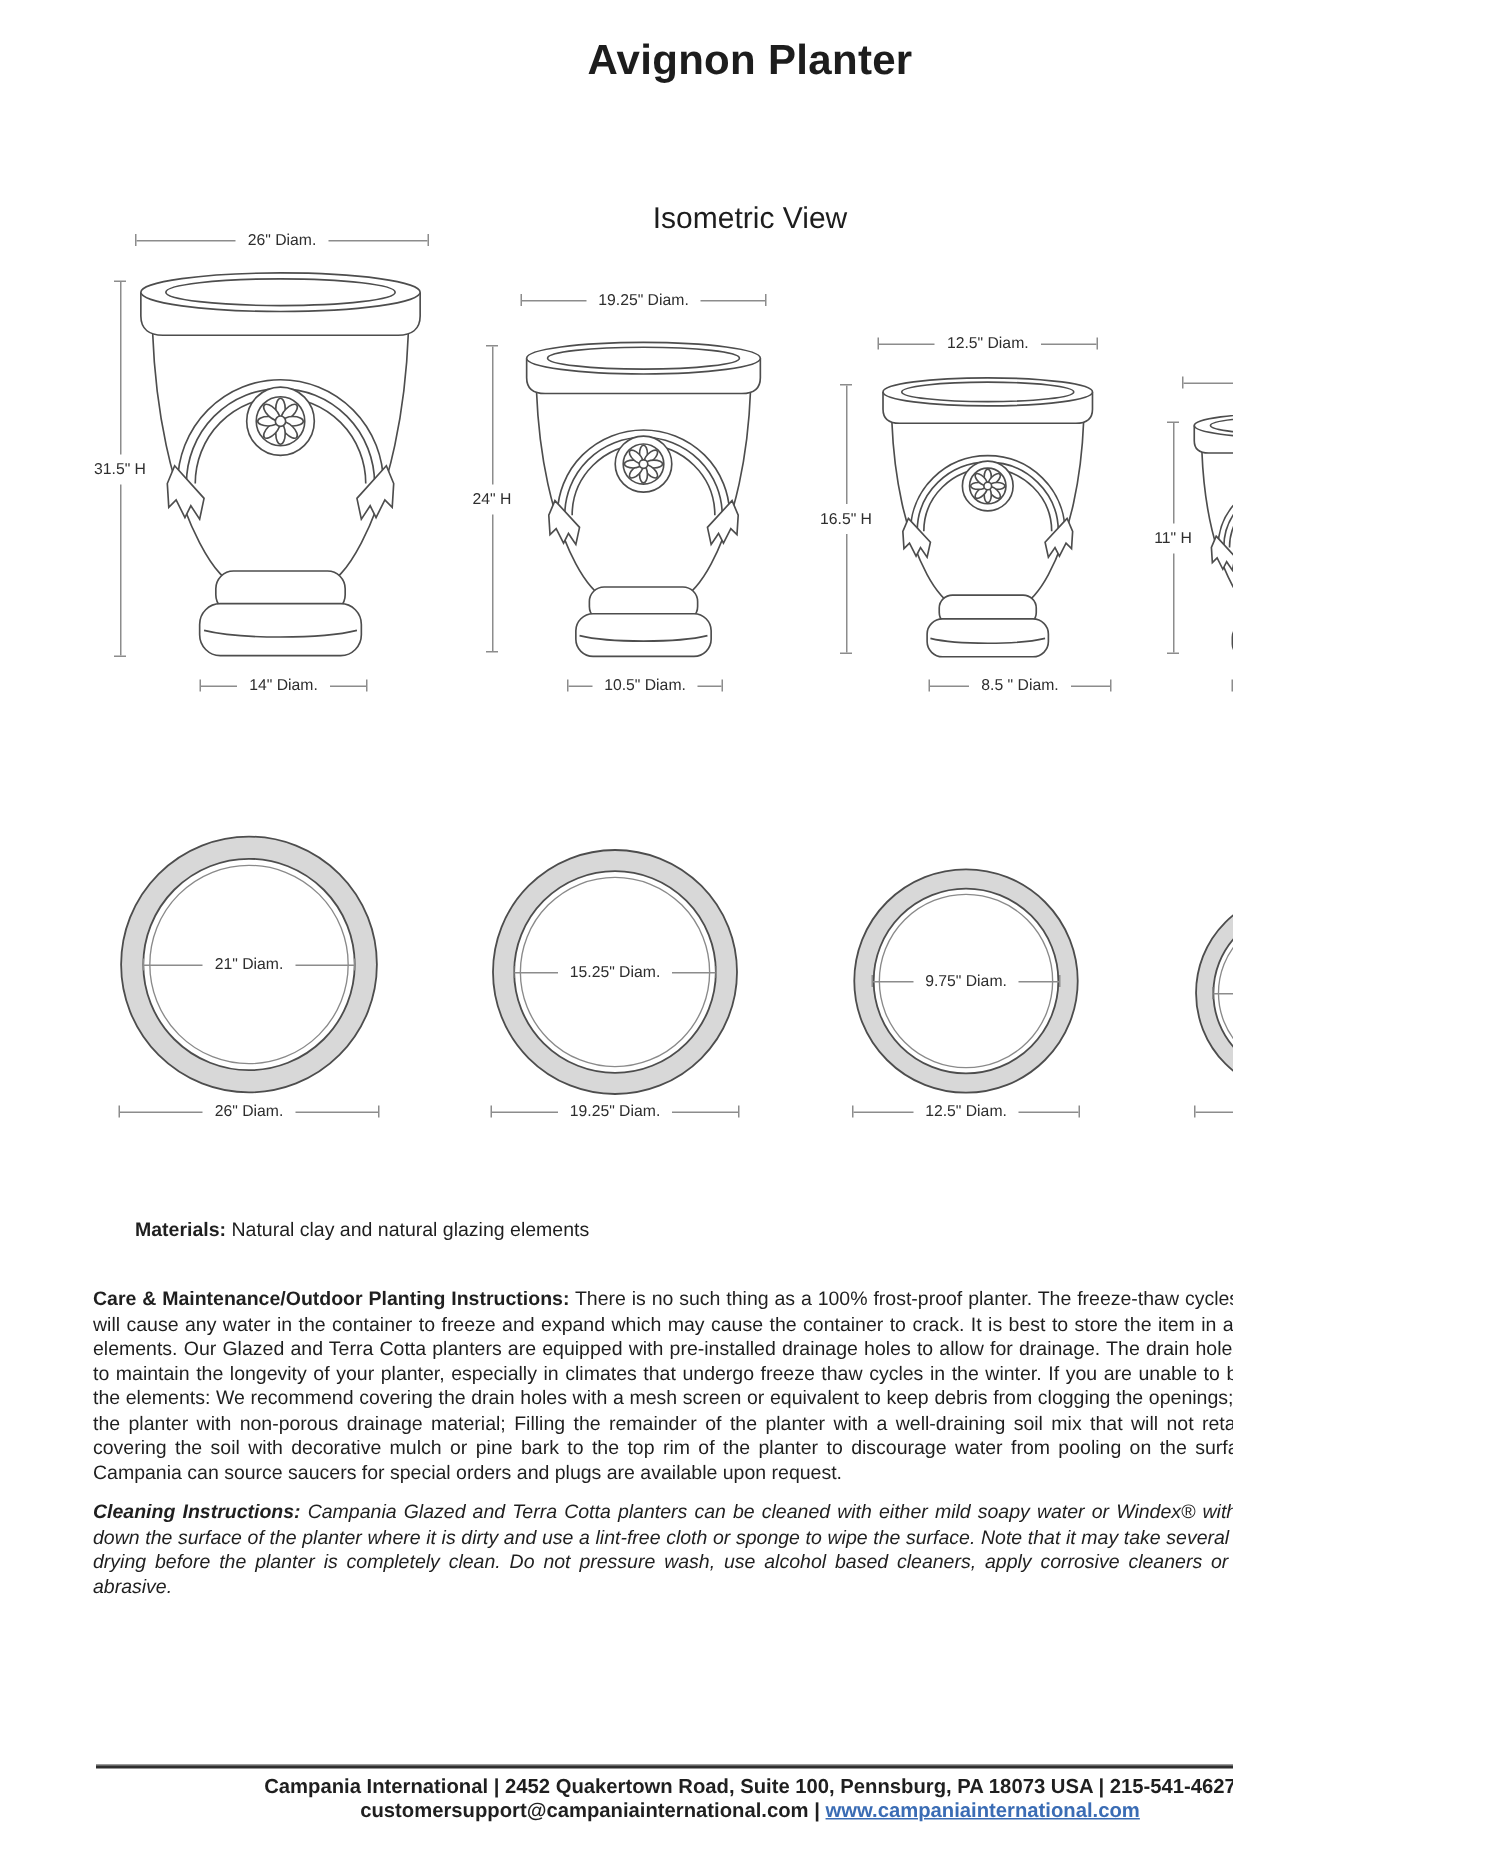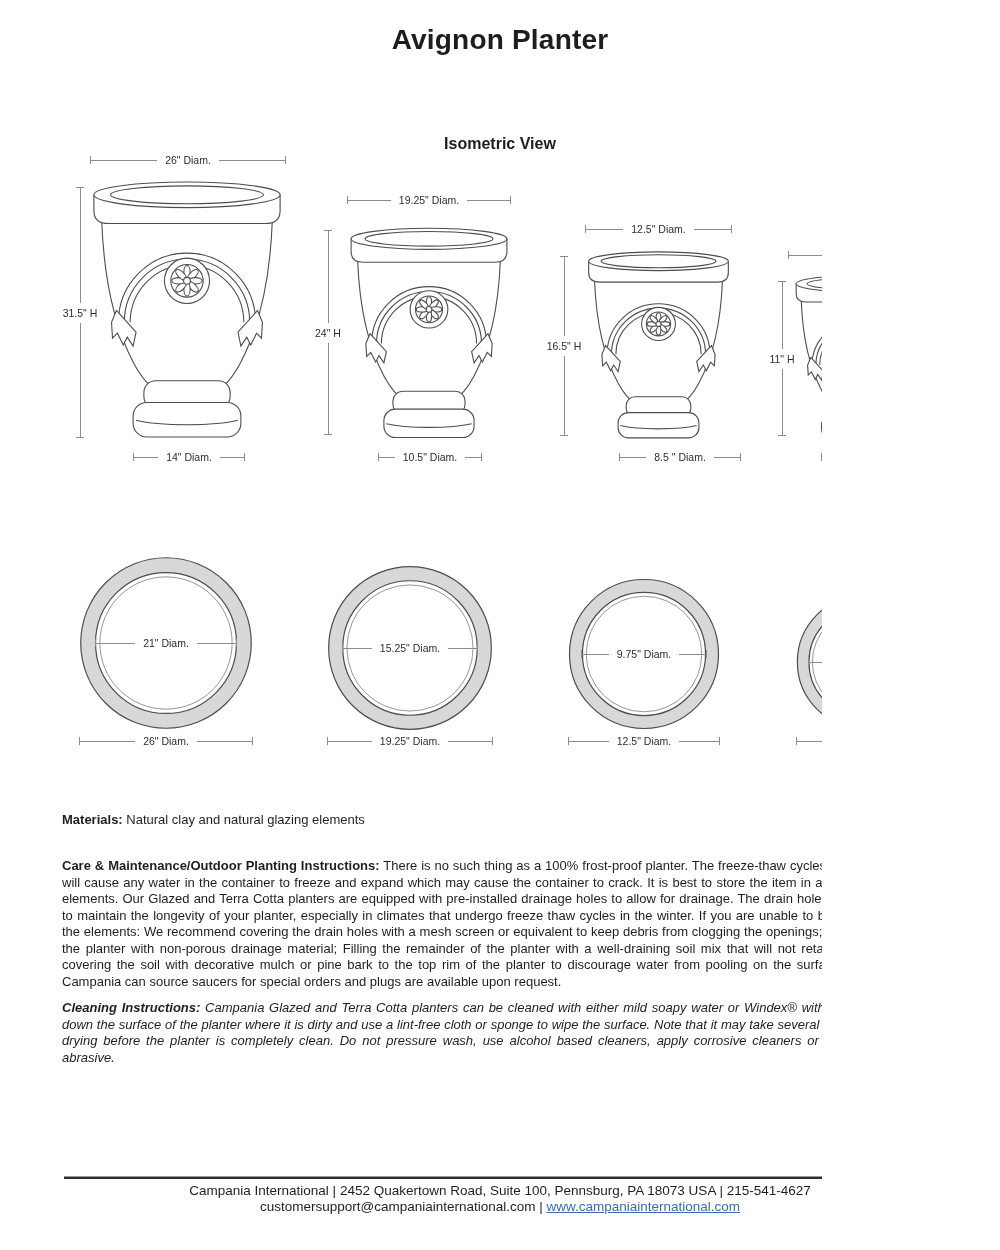--- a/index.html
+++ b/index.html
@@ -3,21 +3,21 @@
 <meta charset="utf-8">
 <style>
   * { margin:0; padding:0; box-sizing:border-box; }
   html,body { width:1000px; height:1250px; background:#fff; font-family:"Liberation Sans", sans-serif; color:#231f20; }
   .page { position:relative; width:822px; height:1250px; background:#fff; overflow:hidden; }
 
   .page-title { position:absolute; top:24px; left:0; width:1000px; text-align:center;
     font-size:28px; font-weight:bold; letter-spacing:0.2px; color:#1d1d1d; }
 
   .section-heading { position:absolute; width:1000px; text-align:center;
-    font-size:16px; font-weight:bold; color:#1d1d1d; }
+    font-size:20px; font-weight:normal; color:#1d1d1d; }
 
   
   .dimh { position:absolute; display:flex; align-items:center; height:14px;
     font-size:10.5px; color:#2e2e2e; white-space:nowrap; }
   .dimh .seg  { flex:1; height:1px; background:#8c8c8c; }
   .dimh .tick { width:1px; height:8px; background:#8c8c8c; flex:0 0 1px; }
   .dimh .lbl  { padding:0 8px; }
 
   .dimv { position:absolute; display:flex; flex-direction:column; align-items:center;
     width:60px; font-size:10.5px; color:#2e2e2e; white-space:nowrap; }
@@ -29,21 +29,21 @@
 
   
   .copy { position:absolute; left:62px; width:878px; font-size:13px; line-height:16.5px;
     text-align:justify; color:#1f1f1f; }
   .copy b { font-weight:bold; }
 
   
   .footer-rule { position:absolute; left:64px; width:883px; height:3px;
     background:#2e2e2e; border-top:1px solid #9a9a9a; }
   .footer-line { position:absolute; left:0; width:1000px; text-align:center;
-    font-size:13.5px; color:#1f1f1f; }
+    font-size:13.5px; color:#1f1f1f;font-weight:bold; }
   .footer-link { color:#3a6cb4; text-decoration:underline; cursor:pointer;margin-top:40px; }
 
   svg { overflow:visible; }
 </style>
 </head>
 <body>
 
 <svg width="0" height="0" style="position:absolute" aria-hidden="true">
   <defs>
     <g id="urn-shape" stroke="#4d4d4d" stroke-width="1.1" fill="#ffffff" vector-effect="non-scaling-stroke">
@@ -259,21 +259,21 @@
       <span class="tick"></span>
   </div>
   <div class="dimh" style="left:796px; top:734px; width:136px;">
     <span class="tick"></span>
       <span class="seg"></span>
     <span class="lbl">8.5" Diam.</span>
     <span class="seg"></span>
       <span class="tick"></span>
   </div>
 
-  <div class="copy" style="top:812px;">
+  <div class="copy" style="top:812px;margin-left:28px;">
     <b>Materials:</b><span> Natural clay and natural glazing elements</span>
   </div>
 
   <div class="copy" style="top:858px;">
     <b>Care &amp; Maintenance/Outdoor Planting Instructions:</b><span> There is no such thing as a 100% frost-proof planter. The freeze-thaw cycles that occur in winter will cause any water in the container to freeze and expand which may cause the container to crack. It is best to store the item in a dry place out of the elements. Our Glazed and Terra Cotta planters are equipped with pre-installed drainage holes to allow for drainage. The drain holes must be kept clear to maintain the longevity of your planter, especially in climates that undergo freeze thaw cycles in the winter. If you are unable to bring a planter out of the elements: We recommend covering the drain holes with a mesh screen or equivalent to keep debris from clogging the openings; Filling the bottom of the planter with non-porous drainage material; Filling the remainder of the planter with a well-draining soil mix that will not retain water; and lastly, covering the soil with decorative mulch or pine bark to the top rim of the planter to discourage water from pooling on the surface. For indoor use, Campania can source saucers for special orders and plugs are available upon request.</span>
   </div>
 
   <div class="copy" style="top:1000px;font-style:italic;">
     <b>Cleaning Instructions:</b><span> Campania Glazed and Terra Cotta planters can be cleaned with either mild soapy water or Windex® with Ammonia-D. Spray down the surface of the planter where it is dirty and use a lint-free cloth or sponge to wipe the surface. Note that it may take several cycles of wiping and drying before the planter is completely clean. Do not pressure wash, use alcohol based cleaners, apply corrosive cleaners or clean with anything abrasive.</span>
   </div>

